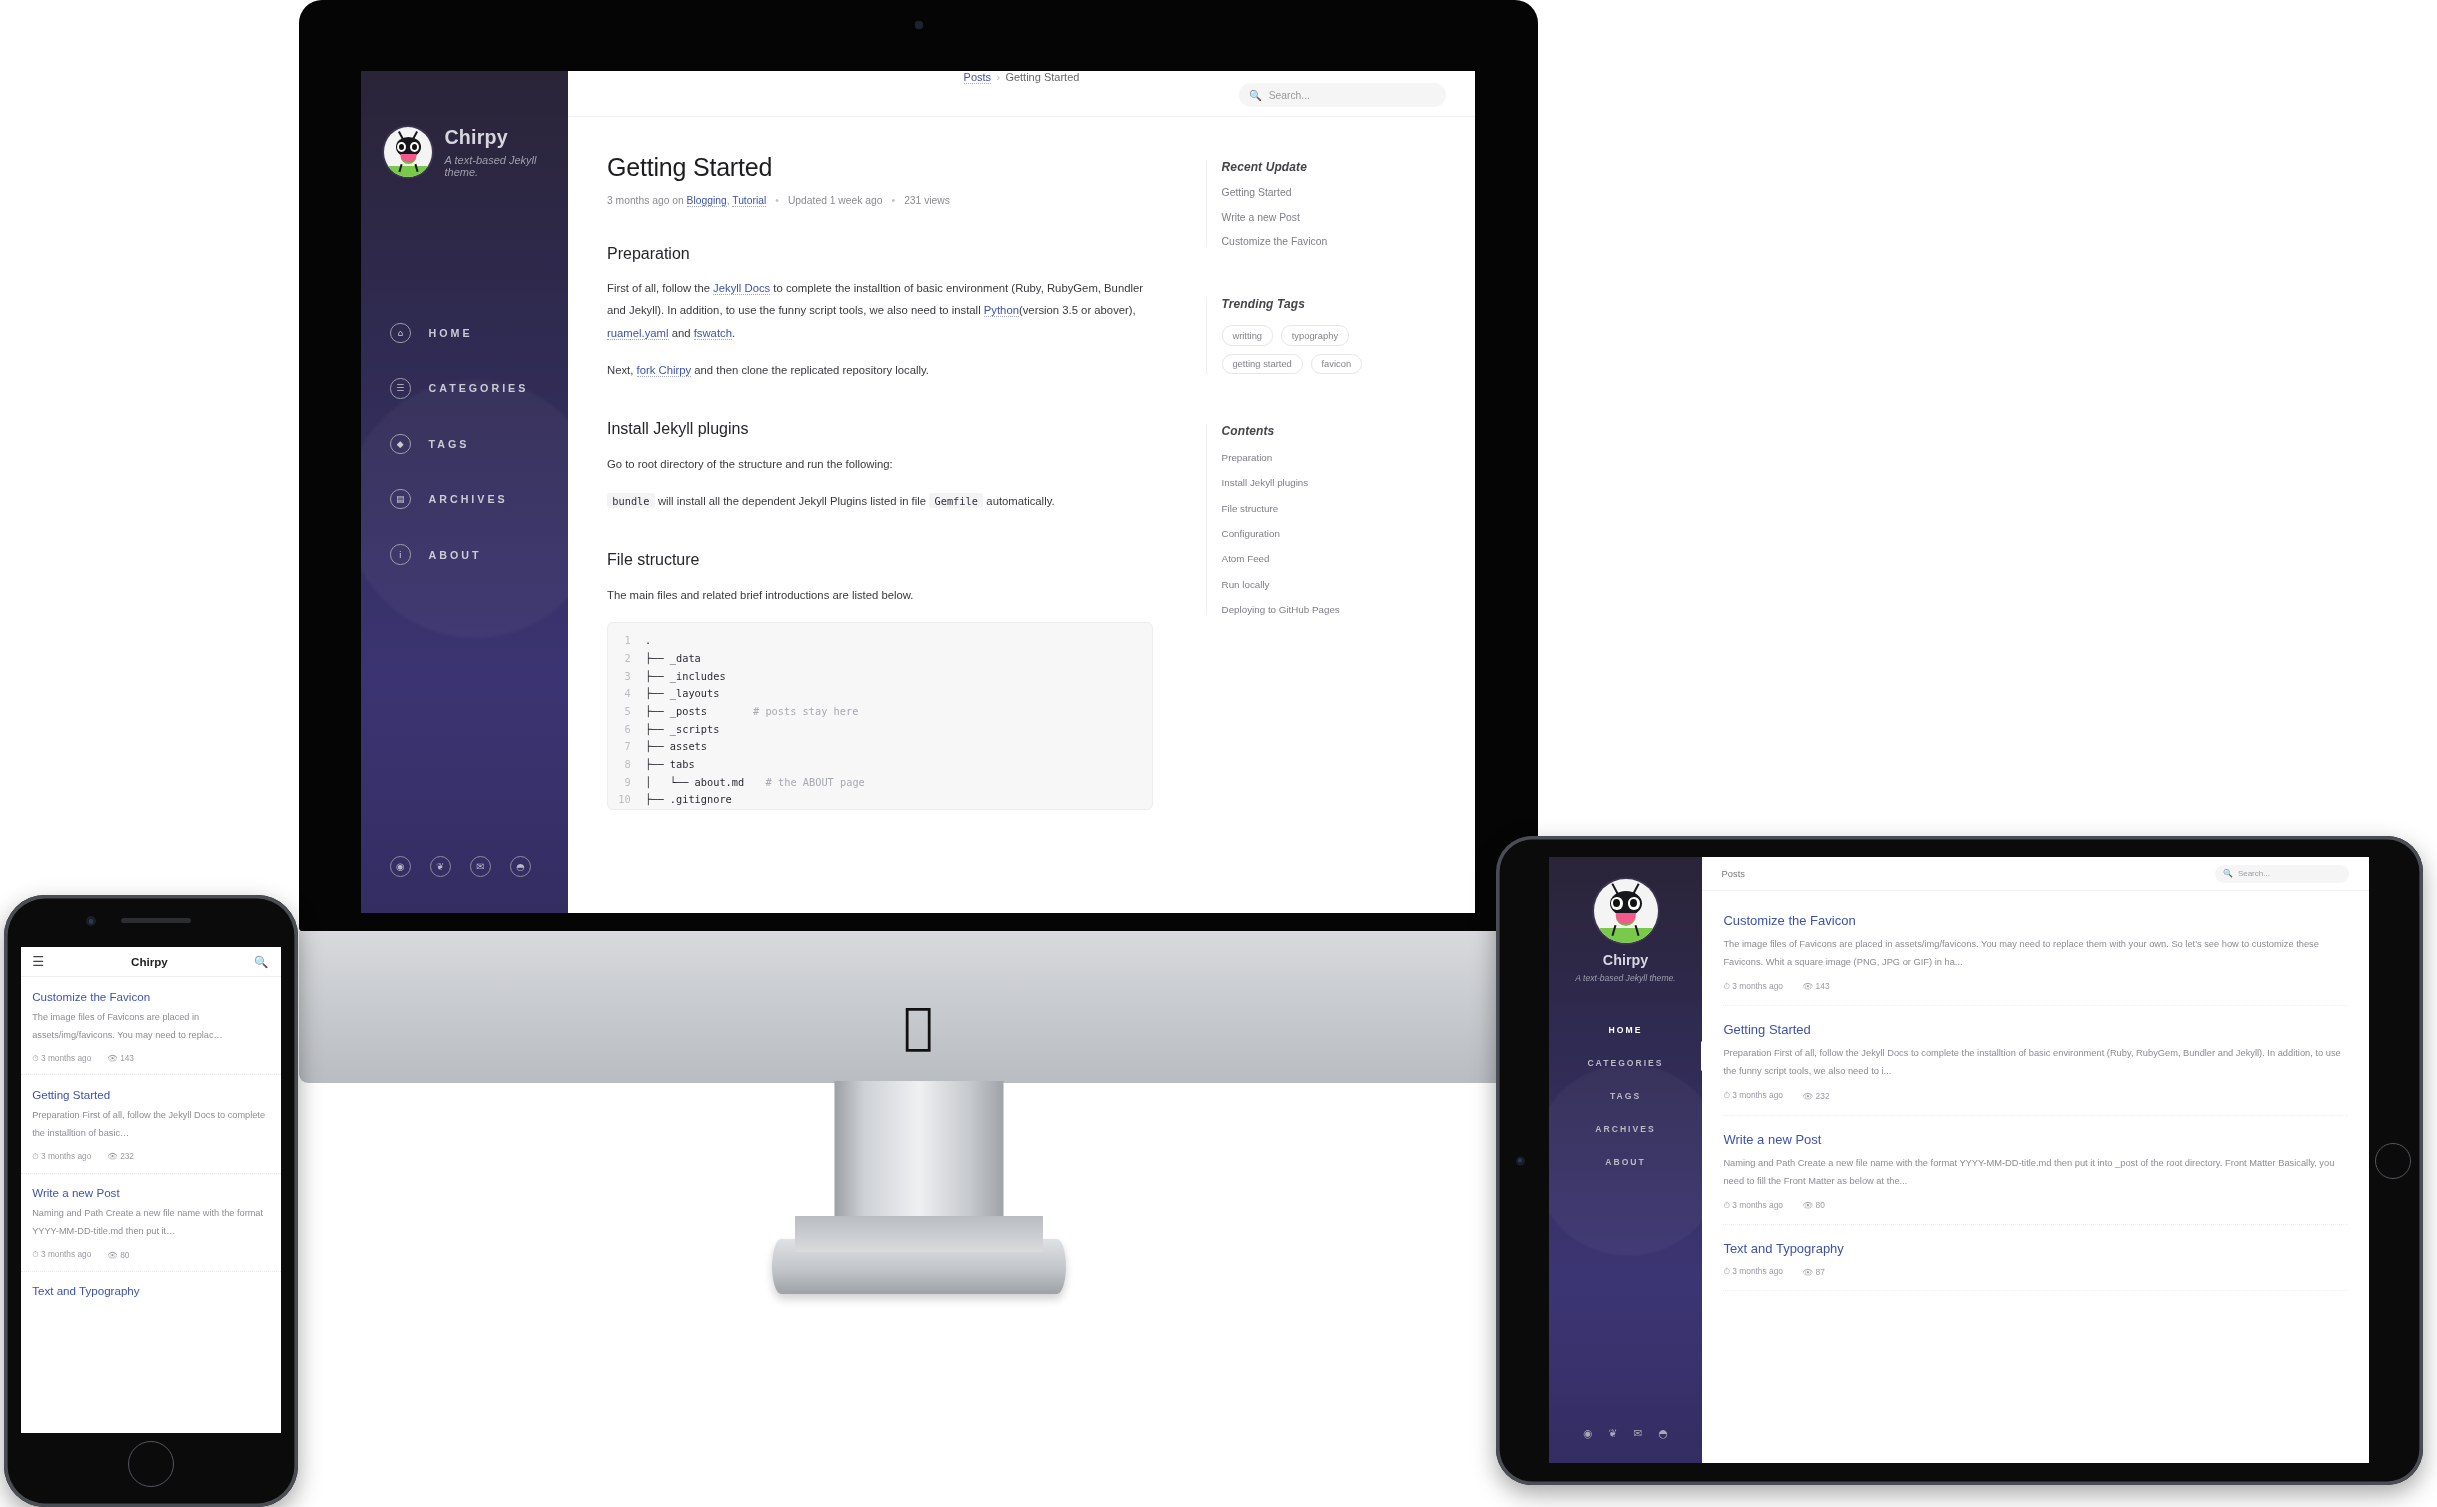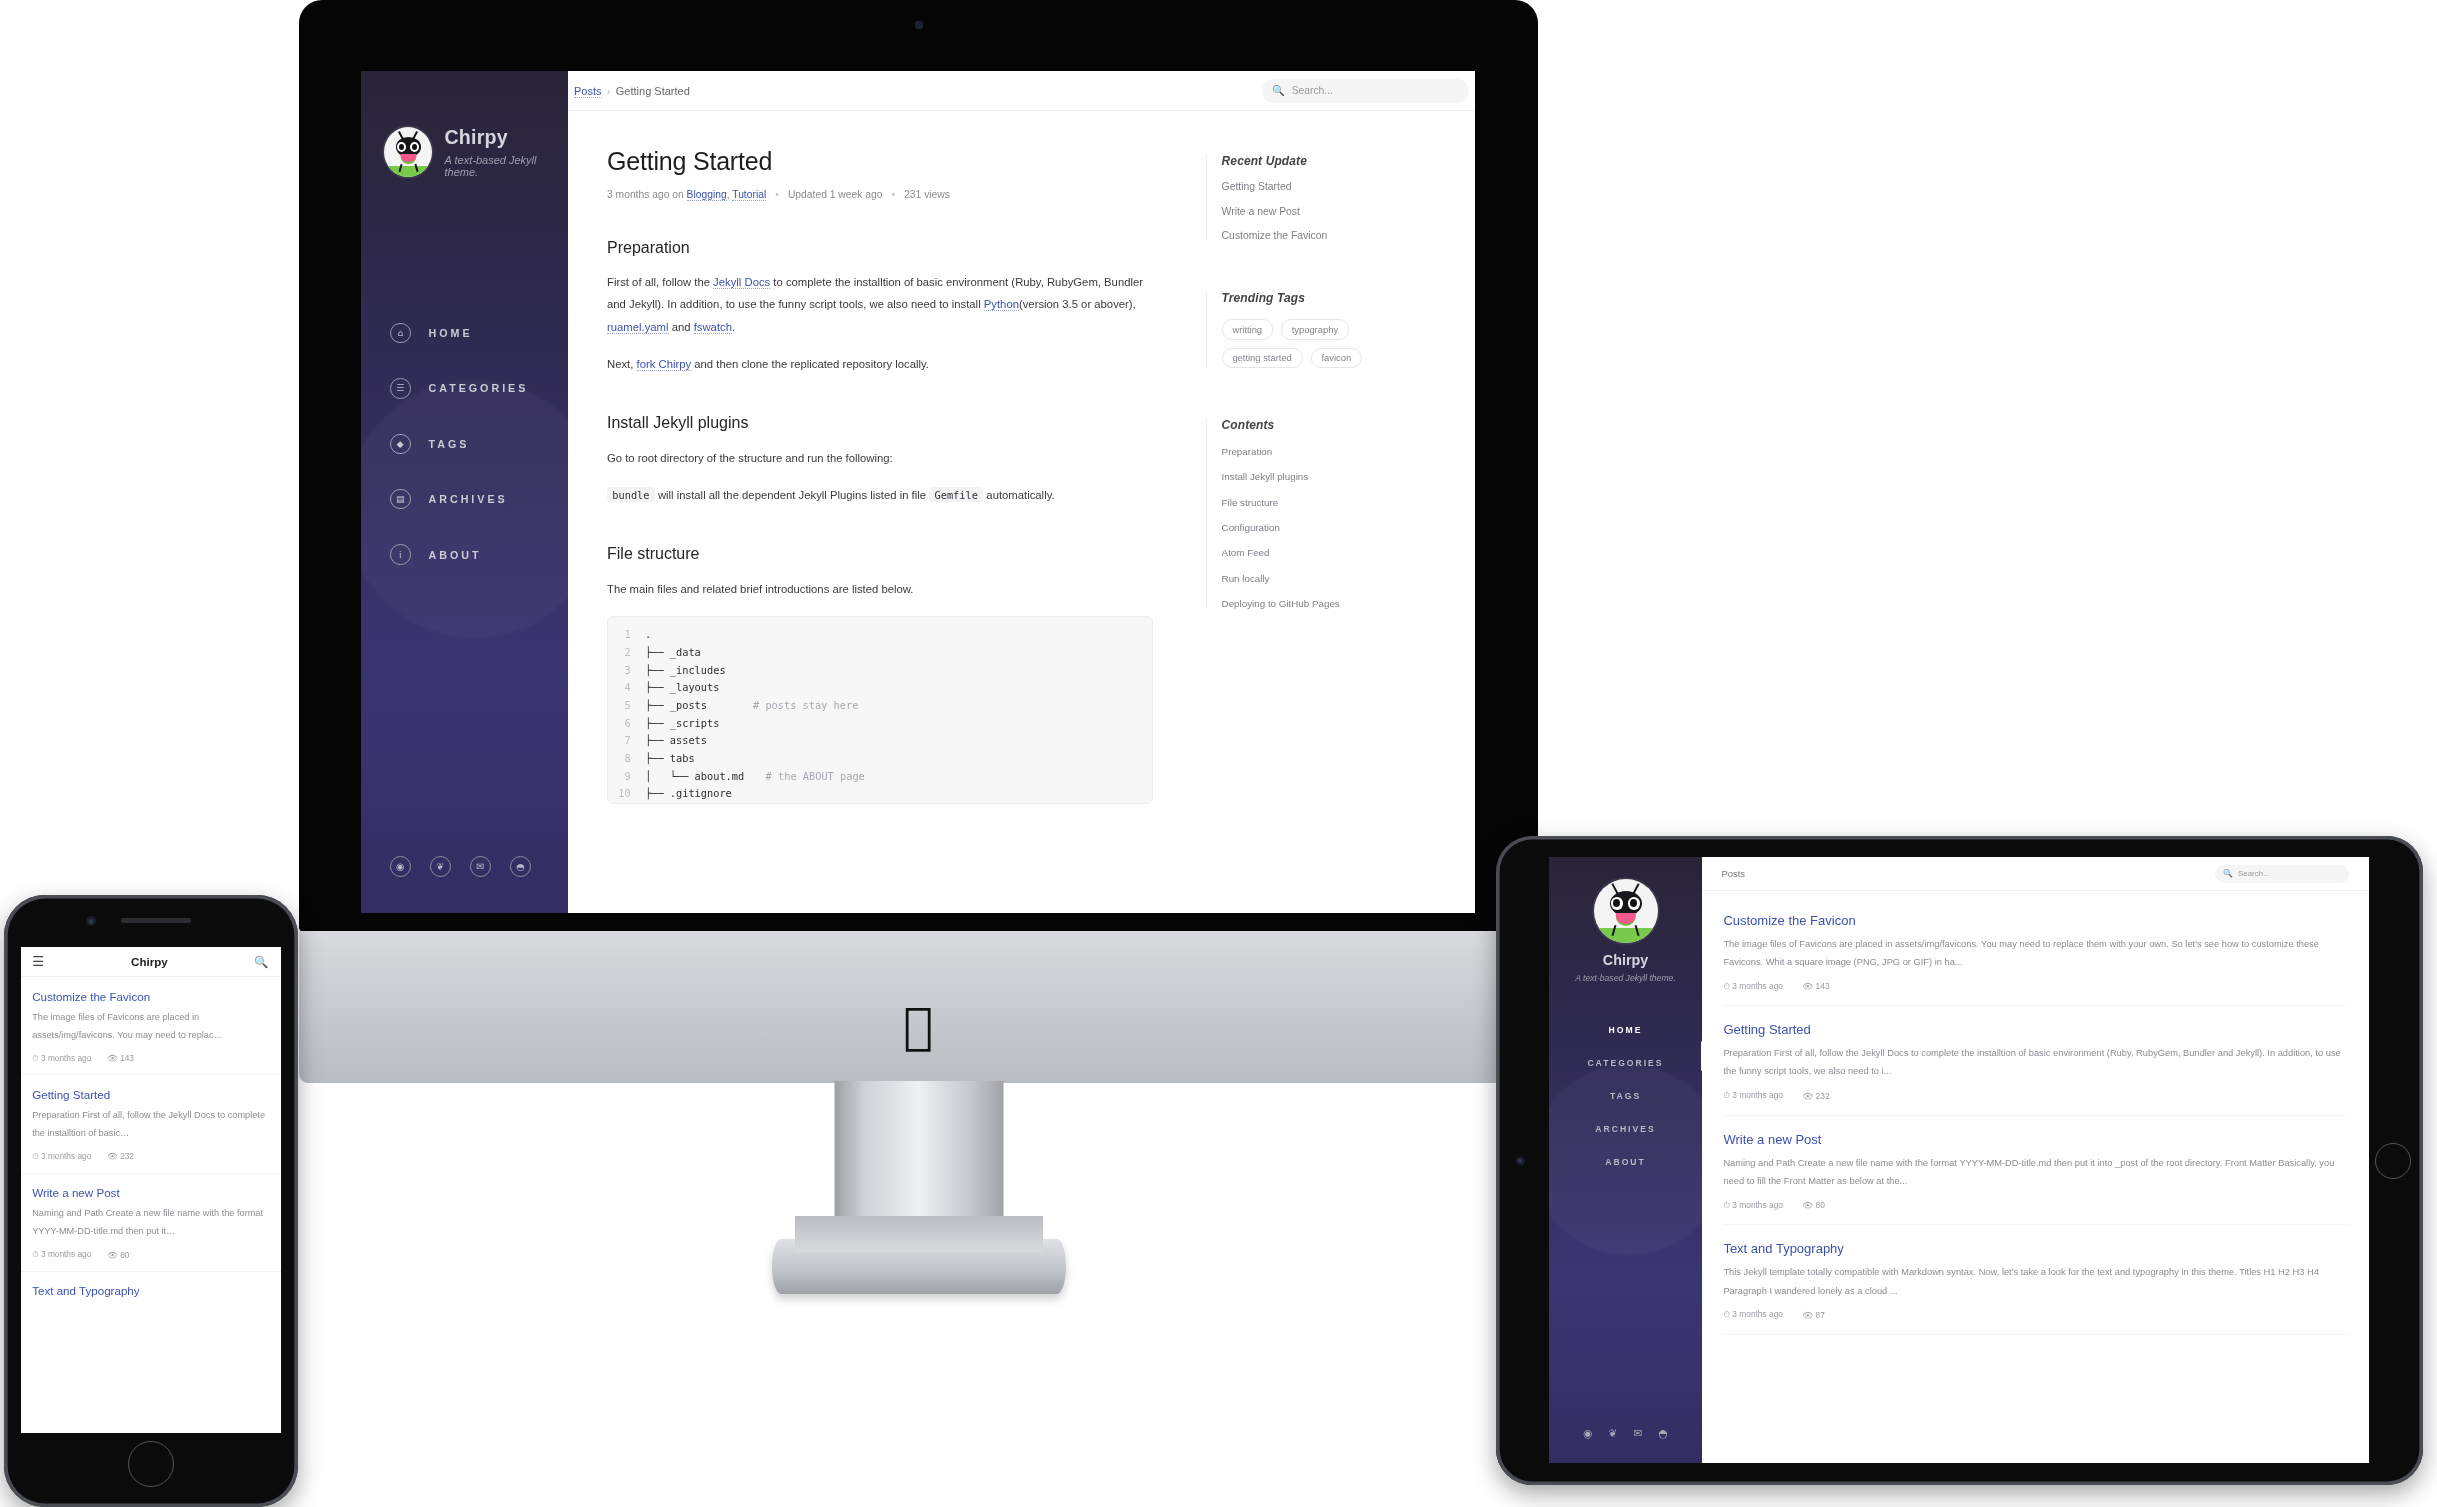--- a/index.html
+++ b/index.html
@@ -95,21 +95,21 @@
   .nav-label { margin-left:18px; font-size:10.7px; font-weight:700; letter-spacing:3px; color:#c9cad4; }
 
   .social-row { position:absolute; left:28.5px; bottom:36px; display:flex; gap:18.7px; }
   .soc {
     width:21.4px;height:21.4px;border-radius:50%;border:1.1px solid #8c8d9c;
     display:flex;align-items:center;justify-content:center;color:#b7b8c4;font-size:9.8px;
     font-family:"DejaVu Sans",sans-serif; cursor:pointer;
   }
 
   .chirpy-main { position:absolute; left:207px; top:0; width:907px; height:842px; background:#fff; }
-  .topbar { height:40px; display:flex; align-items:center; padding:0 6px; border-bottom:0.9px solid #f1f1f3; }
+  .topbar { height:46px; display:flex; align-items:center; padding:0 29px; border-bottom:0.9px solid #f1f1f3;flex-direction:column; }
   .crumb { font-size:11px; color:#666; }
   .crumb a { color:#3c52b0; text-decoration:none; border-bottom:0.9px dotted #9aa6d8; }
   .crumb .sep { color:#bbb; margin:0 5.3px; }
   .searchbox {
     margin-left:auto; width:207px; height:24px; border-radius:12.5px; background:#f5f5f6;
     display:flex; align-items:center; gap:6.2px; padding:0 10.7px; color:#999; font-size:10.3px;
   }
 
   .content-cols { display:flex; }
   .post-col { width:624px; padding:36px 39px 0 39px; }
@@ -521,21 +521,20 @@
           <div class="pad-item">
             <div class="pad-item-title">Write a new Post</div>
             <div class="pad-item-ex">Naming and Path Create a new file name with the format YYYY-MM-DD-title.md then put it into _post of the root directory. Front Matter Basically, you need to fill the Front Matter as below at the...</div>
             <div class="pad-item-meta">
               <span><span class="ic">⏱</span> <span>3 months ago</span></span>
               <span><span class="ic">👁</span> <span>80</span></span>
             </div>
           </div>
           <div class="pad-item">
             <div class="pad-item-title">Text and Typography</div>
-            <div class="pad-item-ex">This Jekyll template totally compatible with Markdown syntax. Now, let's take a look for the text and typography in this theme. Titles H1 H2 H3 H4 Paragraph I wandered lonely as a cloud ...</div>
             <div class="pad-item-meta">
               <span><span class="ic">⏱</span> <span>3 months ago</span></span>
               <span><span class="ic">👁</span> <span>87</span></span>
             </div>
           </div>
         </div>
       </div>
 
     </div>
     <div id="ipad-home"></div>

